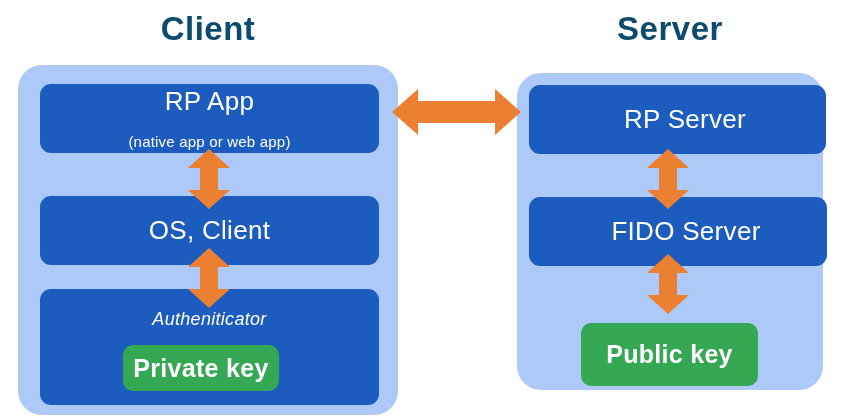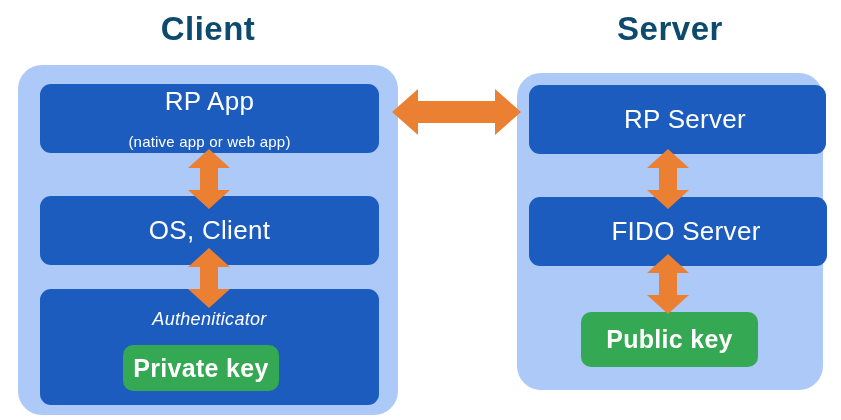--- a/index.html
+++ b/index.html
@@ -83,21 +83,21 @@
     color: #ffffff;
     font-size: 25px;
     font-weight: 700;
     display: flex;
     align-items: center;
     justify-content: center;
     text-align: center;
     letter-spacing: 0.3px;
   }
   .private-key-box { left: 83px; top: 56px;  width: 156px; height: 46px; } 
-  .public-key-box  { left: 64px; top: 239px; width: 177px; height: 55px; } 
+  .public-key-box  { left: 64px; top: 250px; width: 177px; height: 63px; } 
 
   .arrow {
     position: absolute;
     z-index: 5;
   }
   .arrow polygon { fill: #ec8032; }
   .client-arrow-top    { left: 187px; top: 149px; }
   .client-arrow-bottom { left: 187px; top: 248px; }
   .server-arrow-top    { left: 646px; top: 149px; }
   .server-arrow-bottom { left: 646px; top: 254px; }

